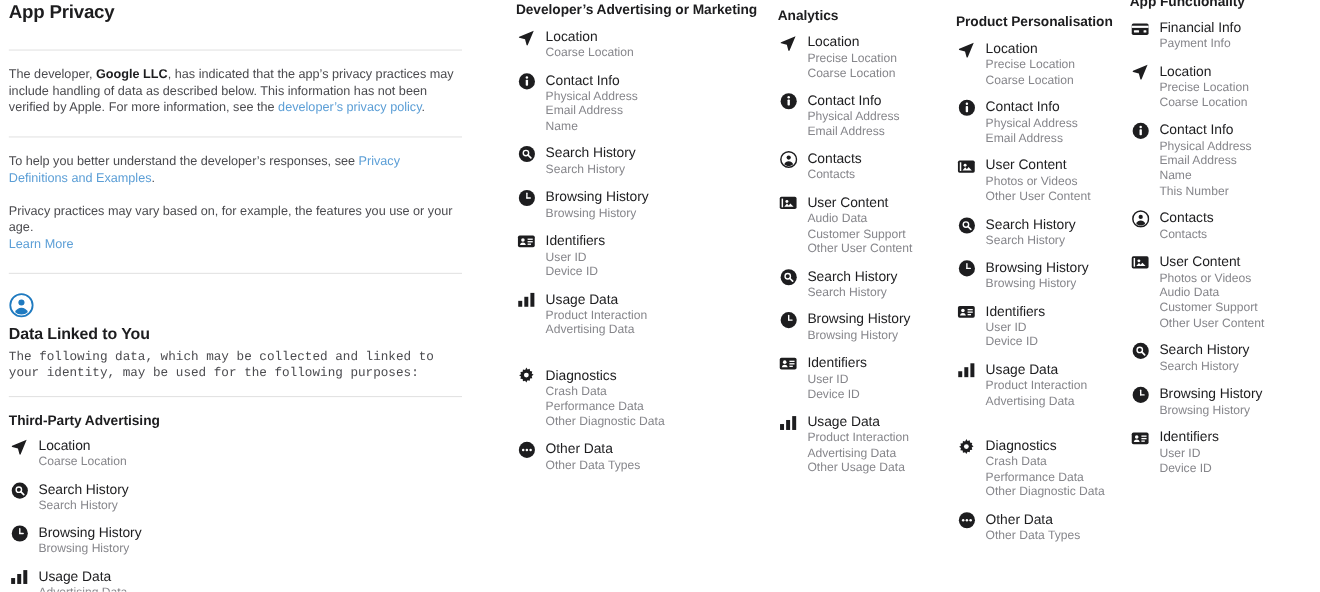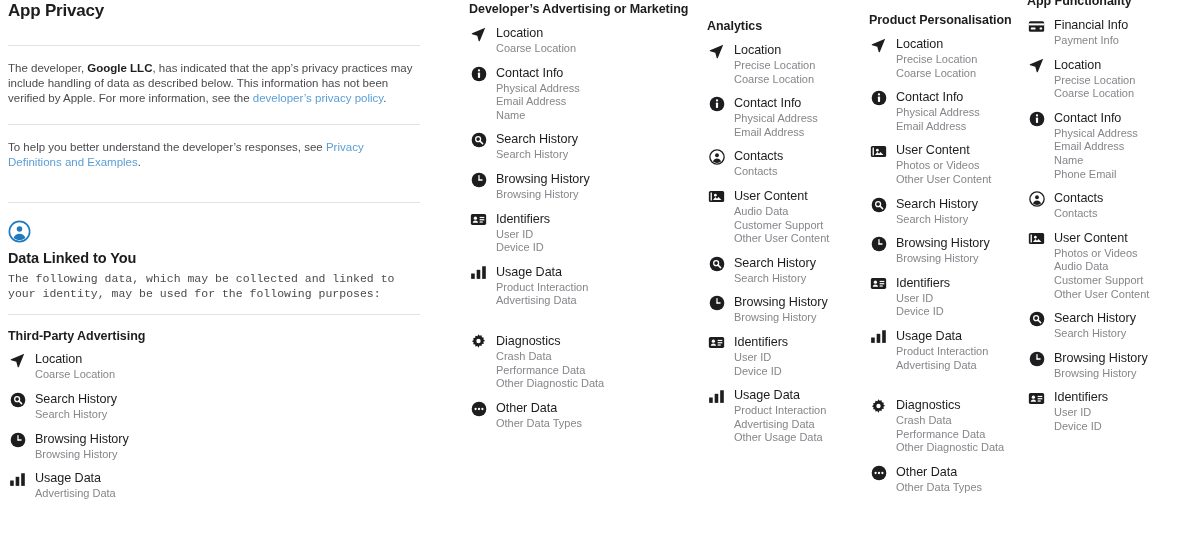--- a/index.html
+++ b/index.html
@@ -114,21 +114,21 @@
   }
   .cat-item {
     font-size: 11px;
     line-height: 13.6px;
     color: #86868b;
     white-space: nowrap;
   }
 
   
   #col-dev  { left: 469px; top: 1px;  width: 230px; }
-  #col-ana  { left: 707px; top: 18px;  width: 160px; }
+  #col-ana  { left: 707px; top: 6px;  width: 160px; }
   #col-prod { left: 869px; top: 12px;  width: 152px; }
   #col-func { left: 1027px; top: -7px; width: 170px; }
 
   
   #tpa-list { margin-top: 7px; }
 </style>
 </head>
 <body>
 
 <div id="page">
@@ -144,20 +144,21 @@
     <p class="para"><span>The developer, </span><span class="strong">Google LLC</span><span>, has indicated that the app’s privacy practices may include handling of data as described below. This information has not been verified by Apple. For more information, see the </span><a class="lnk">developer’s privacy policy</a><span>.</span></p>
 
     <div style="height:17px"></div>
     <hr class="rule">
     <div style="height:15px"></div>
 
     <p class="para"><span>To help you better understand the developer’s responses, see </span><a class="lnk">Privacy Definitions and Examples</a><span>.</span></p>
 
     <div style="height:15px"></div>
 
+    <p class="para"><span>Privacy practices may vary based on, for example, the features you use or your age.</span><br><a class="lnk">Learn More</a></p>
 
     <div style="height:17px"></div>
     <hr class="rule">
     <div style="height:17px"></div>
 
     <span class="person-badge">
       <svg viewBox="0 0 24 24" width="23" height="23" aria-hidden="true">
         <circle cx="12" cy="12" r="10.6" fill="none" stroke="#1f7ac0" stroke-width="1.7"></circle>
         <circle cx="12" cy="9.4" r="2.9" fill="#1f7ac0"></circle>
         <path d="M5.9 18.4c1.1-2.6 3.4-4.1 6.1-4.1s5 1.5 6.1 4.1c-1.6 1.6-3.8 2.4-6.1 2.4s-4.5-0.8-6.1-2.4z" fill="#1f7ac0"></path>
@@ -568,21 +569,21 @@
             <svg viewBox="0 0 24 24" width="16" height="16">
               <circle cx="12" cy="12" r="11" fill="#1d1d1f"></circle>
               <circle cx="12" cy="6.6" r="1.7" fill="#fff"></circle>
               <rect x="10.4" y="9.6" width="3.2" height="8.4" rx="1.1" fill="#fff"></rect>
             </svg>
           </span>
           <div class="cat-name">Contact Info</div>
           <div class="cat-item">Physical Address</div>
           <div class="cat-item">Email Address</div>
           <div class="cat-item">Name</div>
-          <div class="cat-item">Phone Email</div>
+          <div class="cat-item">This Number</div>
         </div>
         <div class="cat">
           <span class="cat-icon">
             <svg viewBox="0 0 24 24" width="16" height="16">
               <circle cx="12" cy="12" r="10.7" fill="none" stroke="#1d1d1f" stroke-width="2"></circle>
               <circle cx="12" cy="9.4" r="2.9" fill="#1d1d1f"></circle>
               <path d="M5.9 18.5c1.1-2.6 3.4-4.2 6.1-4.2s5 1.6 6.1 4.2c-1.6 1.6-3.8 2.4-6.1 2.4s-4.5-.8-6.1-2.4z" fill="#1d1d1f"></path>
             </svg>
           </span>
           <div class="cat-name">Contacts</div>

